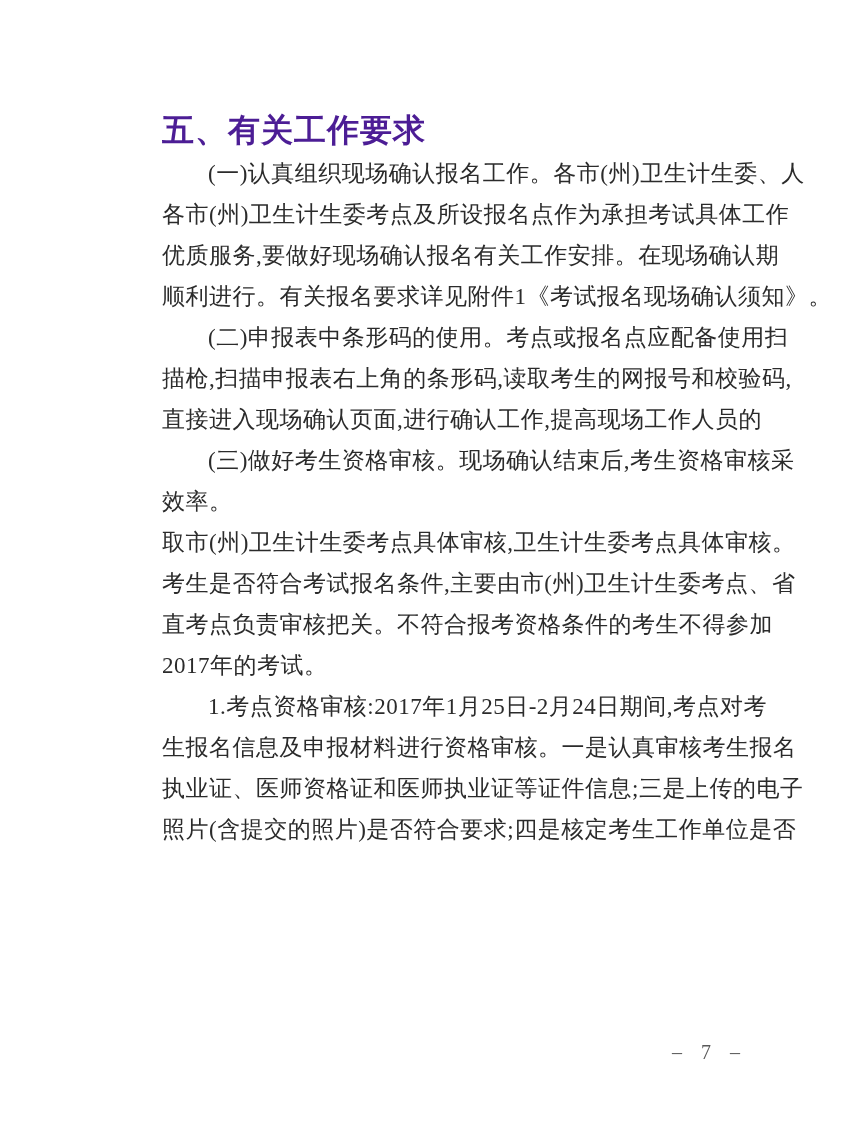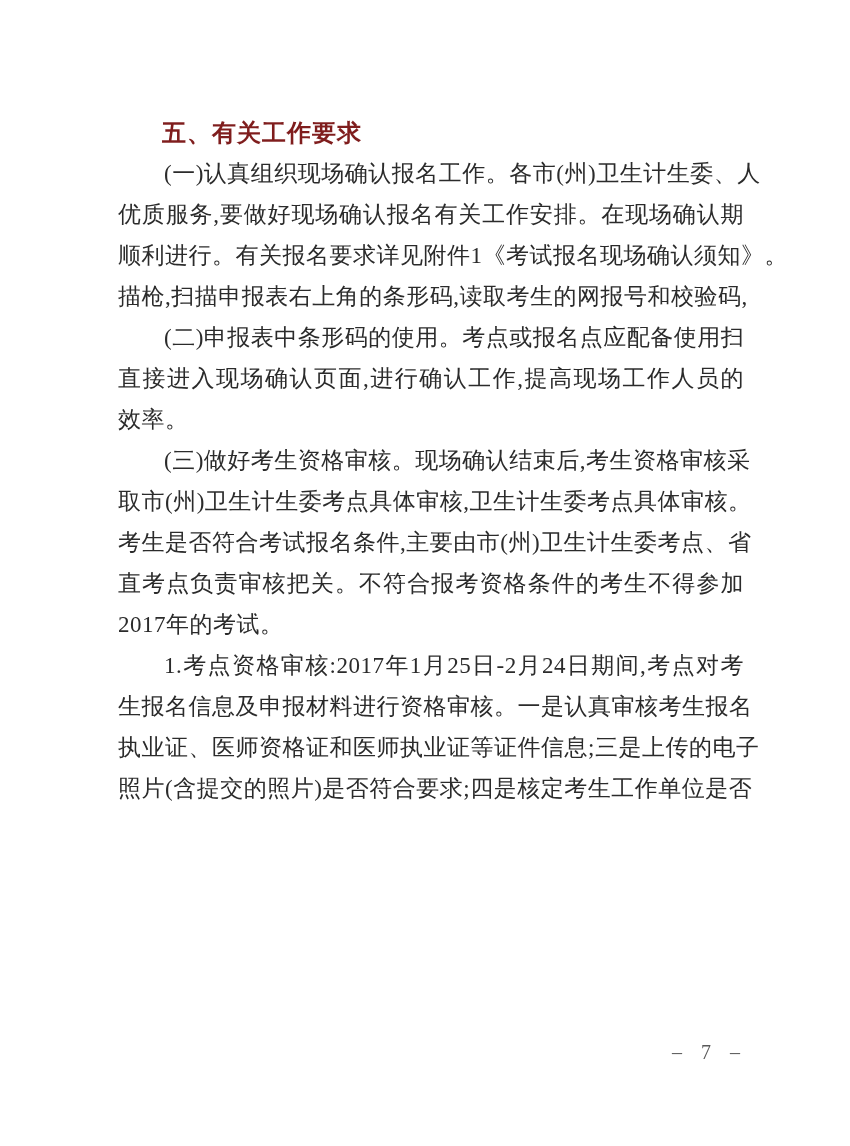--- a/index.html
+++ b/index.html
@@ -16,38 +16,39 @@
     font-family: "Liberation Serif", "DejaVu Serif", serif;
     color: #2b2b2b;
   }
   .textblock {
     position: absolute;
     left: 118px;
     top: 112px;
     width: 626px;
   }
   .heading {
-    font-family: Liberation Sans, sans-serif;
+    font-family: Liberation Mono, monospace;
     font-weight: bold;
-    font-size: 24px;
+    font-size: 32px;
     line-height: 41px;
     height: 41px;
-    color: #7f1d1d;
+    color: #4c1d95;
     text-indent: 44px;
     letter-spacing: 1px;
     white-space: nowrap;
   }
   .bl {
     font-size: 23px;
     line-height: 41px;
     height: 41px;
     text-align: justify;
     text-align-last: justify;
     white-space: nowrap;
     letter-spacing: 0.5px;
+    margin-left: 44px;
   }
   .bl.indent {
     text-indent: 46px;
   }
   .bl.end {
     text-align-last: left;
   }
   .pageno {
     position: absolute;
     left: 672px;
@@ -59,27 +60,28 @@
     font-family: "Liberation Serif", "DejaVu Serif", serif;
   }
 </style>
 </head>
 <body>
 
 <div class="sheet">
   <div class="textblock">
     <div class="heading">五、有关工作要求</div>
     <div class="bl indent">(一)认真组织现场确认报名工作。各市(州)卫生计生委、人</div>
+    <div class="bl">各市(州)卫生计生委考点及所设报名点作为承担考试具体工作</div>
     <div class="bl">优质服务,要做好现场确认报名有关工作安排。在现场确认期</div>
     <div class="bl">顺利进行。有关报名要求详见附件1《考试报名现场确认须知》。</div>
+    <div class="bl indent">(二)申报表中条形码的使用。考点或报名点应配备使用扫</div>
     <div class="bl">描枪,扫描申报表右上角的条形码,读取考生的网报号和校验码,</div>
-    <div class="bl indent">(二)申报表中条形码的使用。考点或报名点应配备使用扫</div>
     <div class="bl">直接进入现场确认页面,进行确认工作,提高现场工作人员的</div>
+    <div class="bl indent">(三)做好考生资格审核。现场确认结束后,考生资格审核采</div>
     <div class="bl end">效率。</div>
-    <div class="bl indent">(三)做好考生资格审核。现场确认结束后,考生资格审核采</div>
     <div class="bl">取市(州)卫生计生委考点具体审核,卫生计生委考点具体审核。</div>
     <div class="bl">考生是否符合考试报名条件,主要由市(州)卫生计生委考点、省</div>
     <div class="bl">直考点负责审核把关。不符合报考资格条件的考生不得参加</div>
     <div class="bl end">2017年的考试。</div>
     <div class="bl indent">1.考点资格审核:2017年1月25日-2月24日期间,考点对考</div>
     <div class="bl">生报名信息及申报材料进行资格审核。一是认真审核考生报名</div>
     <div class="bl">执业证、医师资格证和医师执业证等证件信息;三是上传的电子</div>
     <div class="bl">照片(含提交的照片)是否符合要求;四是核定考生工作单位是否</div>
   </div>
   <div class="pageno">– 7 –</div>

